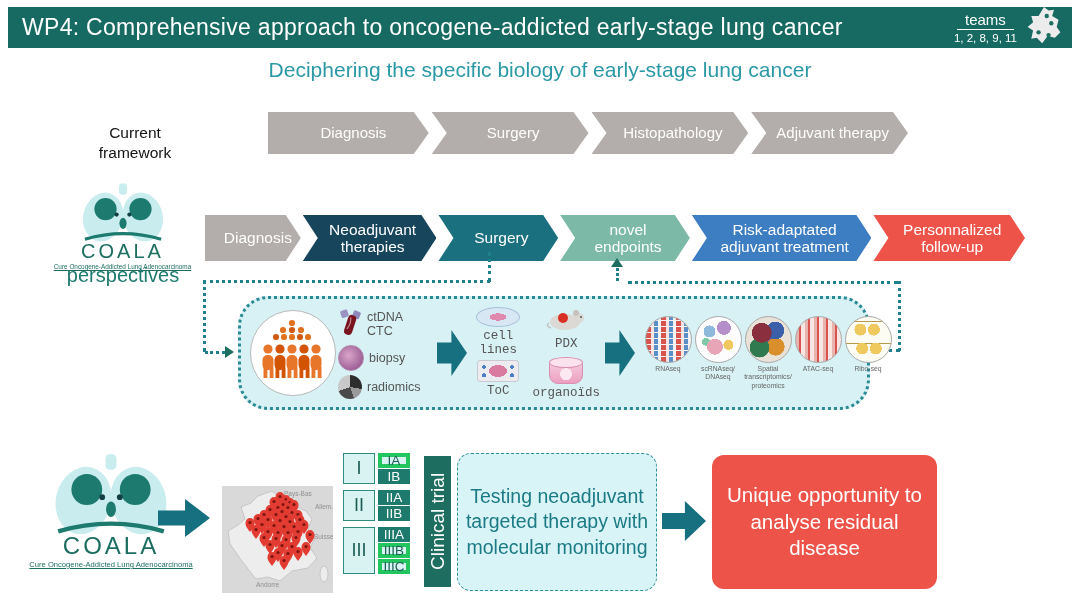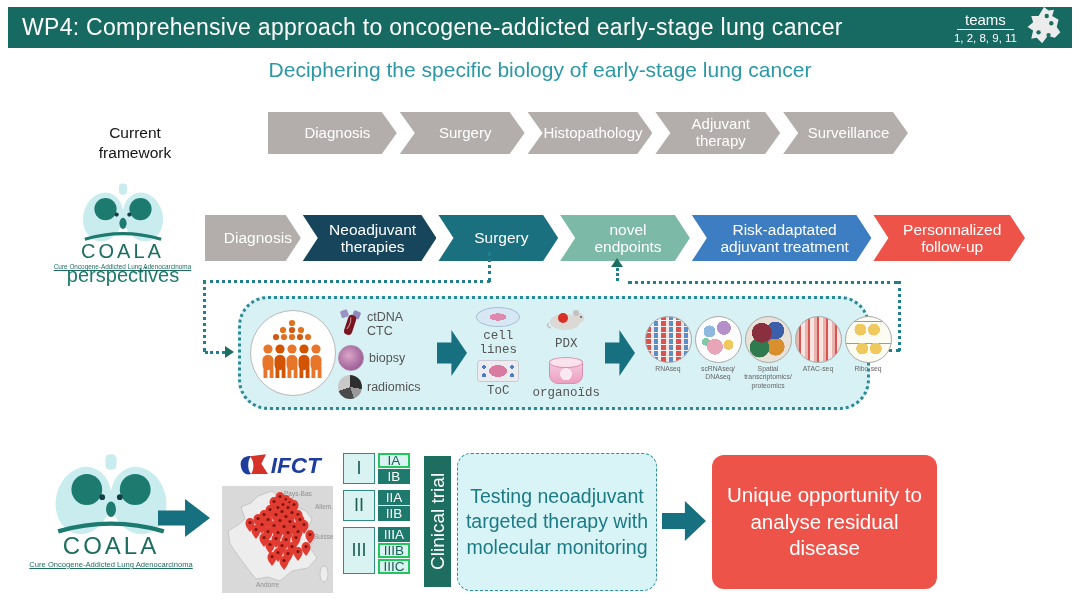--- a/index.html
+++ b/index.html
@@ -109,21 +109,21 @@
   
   .arrow-flat{background:#17707f;clip-path:polygon(0 30%,52% 30%,52% 0,100% 50%,52% 100%,52% 70%,0 70%);}
   .map{left:222px;top:486px;width:111px;height:107px;}
   .ifct{left:237px;top:452px;}
   .stage-table{left:343px;top:453px;display:flex;flex-direction:column;gap:6px;}
   .stage-group{display:flex;gap:3px;}
   .stage-cell{width:32px;background:#d8f3f1;border:1.5px solid #2f8c80;box-sizing:border-box;
               display:flex;align-items:center;justify-content:center;color:#1d5f57;font-size:18px;}
   .substages{display:flex;flex-direction:column;gap:1px;width:32px;}
   .sub{height:15px;font-size:13.5px;display:flex;align-items:center;justify-content:center;
-       background:#d8f3f1;border:2px solid #22c55e;color:#1d5f57;box-sizing:border-box;}
+       background:#d8f3f1;border:4px solid #22c55e;color:#1d5f57;box-sizing:border-box;}
   .sub.filled{background:#1d7a6c;color:#fff;border-color:#1d7a6c;}
   .ct-bar{left:424px;top:456px;width:27px;height:131px;background:#1d6e61;color:#fff;display:flex;
           align-items:center;justify-content:center;writing-mode:vertical-rl;transform:rotate(180deg);
           font-size:19px;}
   .testing-box{left:457px;top:453px;width:200px;height:138px;background:#d9f4f6;border:1.5px dashed #2a8f9a;
                border-radius:14px;display:flex;align-items:center;justify-content:center;text-align:center;
                color:#1a7a85;font-size:19.5px;line-height:1.3;box-sizing:border-box;padding:6px;}
   .outcome-box{left:712px;top:455px;width:225px;height:134px;background:#ee5349;border-radius:12px;color:#fff;
                display:flex;align-items:center;justify-content:center;text-align:center;font-size:20.5px;
                line-height:1.3;box-sizing:border-box;padding:8px 14px;}
@@ -153,21 +153,20 @@
   </div>
 
   <div class="abs subtitle">Deciphering the specific biology of early-stage lung cancer</div>
 
   <div class="abs cf-label">Current framework</div>
   <div class="abs row1">
     <div class="chev first">Diagnosis</div>
     <div class="chev">Surgery</div>
     <div class="chev">Histopathology</div>
     <div class="chev">Adjuvant therapy</div>
-    <div class="chev">Surveillance</div>
   </div>
 
   <div class="abs coala-mid">
     <span>
       <svg viewBox="0 0 120 78" width="100" height="62">
         <rect x="55" y="2" width="10" height="14" rx="4" fill="#c9ecef"></rect>
         <ellipse cx="35" cy="44" rx="25" ry="31" transform="rotate(14 35 44)" fill="#c9ecef"></ellipse>
         <ellipse cx="85" cy="44" rx="25" ry="31" transform="rotate(-14 85 44)" fill="#c9ecef"></ellipse>
         <circle cx="38" cy="34" r="14" fill="#1c7a6e"></circle>
           <circle cx="82" cy="34" r="14" fill="#1c7a6e"></circle>
@@ -342,27 +341,20 @@
         <ellipse cx="60" cy="52" rx="4.5" ry="7" fill="#1c7a6e"></ellipse>
         <path d="M12 72 Q60 58 108 72" stroke="#1c7a6e" stroke-width="4" fill="none"></path>
       </svg>
     </span>
     <div class="coala-name">COALA</div>
     <div class="coala-tag">Cure Oncogene-Addicted Lung Adenocarcinoma</div>
   </div>
 
   <div class="abs arrow-flat" style="left:158px;top:499px;width:52px;height:38px"></div>
 
-  <div class="abs ifct">
-    <svg viewBox="0 0 96 28" width="90" height="27">
-      <path d="M4 14 C3 7 9 3 15 4 C11 8 11 19 15 23 C9 25 5 21 4 14 Z" fill="#1e3e9e"></path>
-      <path d="M14 4 L31 2 L26 12 L33 23 L15 23 C19 17 18 9 14 4 Z" fill="#d63227"></path>
-      <text x="36" y="22" font-size="24" font-weight="bold" font-style="italic" fill="#1e3e9e">IFCT</text>
-    </svg>
-  </div>
 
   <div class="abs map">
     <svg viewBox="0 0 111 107" width="111" height="107">
       <defs>
         <g id="pin">
           <path d="M0 0 C-4 -5 -4.5 -7 -4.5 -9 C-4.5 -12 -2.5 -14 0 -14 C2.5 -14 4.5 -12 4.5 -9 C4.5 -7 4 -5 0 0 Z" fill="#e23c32"></path>
           <circle cy="-9.5" r="1.6" fill="#7a150f"></circle>
         </g>
       </defs>
       <rect width="111" height="107" fill="#d9d9d9"></rect>

